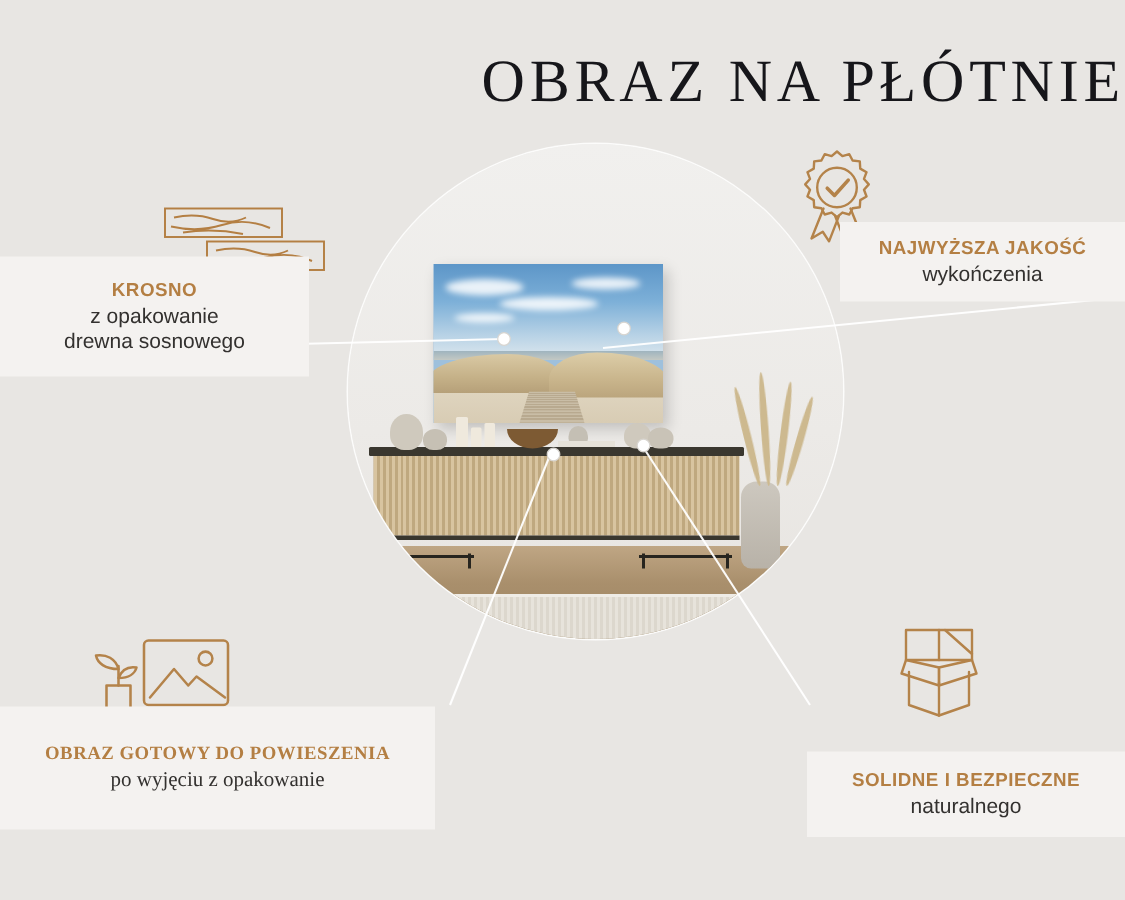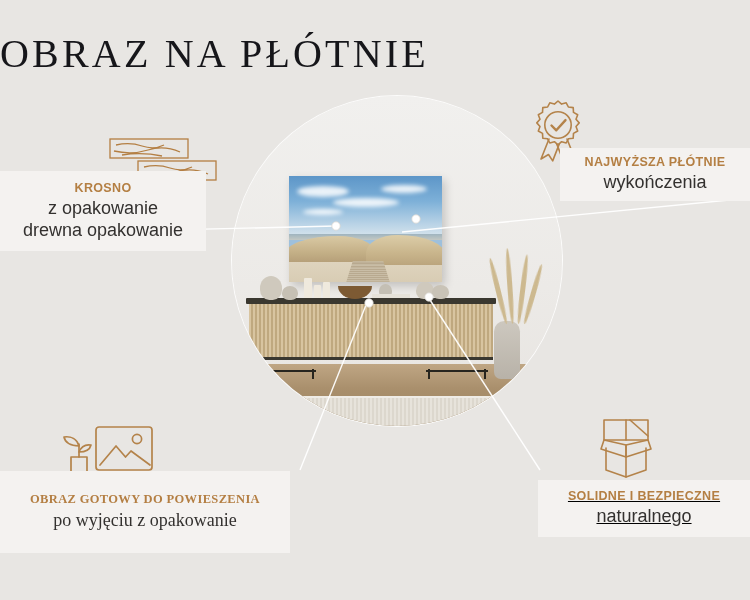--- a/index.html
+++ b/index.html
@@ -11,21 +11,21 @@
   #stage {
     position: relative;
     width: 750px; height: 600px;
     background: #e8e6e3;
   }
 
   
   #title {
     position: absolute;
     left: 0; top: 30px; width: 750px;
-    text-align: left;
+    text-align: right;
     font-family: "Liberation Serif", "DejaVu Serif", serif;
     font-size: 40px;
     font-weight: 400;
     letter-spacing: 3.2px;
     color: #16161a;
     white-space: nowrap;
   }
 
   
   #circle-scene {
@@ -146,27 +146,27 @@
     display: flex; flex-direction: column;
     align-items: center; justify-content: center;
     text-align: center;
   }
   .panel .h {
     font-size: 12.5px; font-weight: bold;
     color: #b47f43; letter-spacing: 0.35px;
     white-space: nowrap;
   }
   .panel .s {
-    font-size: 18px; color: #33312f; margin-top: 2px;
+    font-size: 14px; color: #33312f; margin-top: 2px;
     line-height: 1.25;
   }
   #panel-krosno      { left: 0;    top: 171px; width: 206px; height: 80px; }
   #panel-jakosc      { left: 560px;top: 148px; width: 190px; height: 53px; }
   #panel-gotowy      { left: 0;    top: 471px; width: 290px; height: 82px; font-family: Liberation Serif, serif; }
-  #panel-opakowanie  { left: 538px;top: 480px; width: 212px; height: 57px; text-decoration: underline; }
+  #panel-opakowanie  { left: 538px;top: 501px; width: 212px; height: 57px; }
 
   
   .icon { position: absolute; }
   #icon-planks      { left: 108px; top: 136px; }
   #icon-badge       { left: 527px; top: 98px;  }
   #icon-frame       { left: 62px;  top: 424px; }
   #icon-box         { left: 597px; top: 417px; }
 </style>
 </head>
 <body>
@@ -288,25 +288,25 @@
         <path d="M51 23 L29 28 L29 40 L54 32 z"></path>
         <path d="M9 31 v22 l20 7 v-22"></path>
         <path d="M49 31 v22 l-20 7"></path>
       </g>
     </svg>
   </div>
 
   <div class="panel" id="panel-krosno">
     <div class="h">KROSNO</div>
     <div class="s">z opakowanie</div>
-    <div class="s" style="margin-top:0">drewna opakowanie</div>
+    <div class="s" style="margin-top:0">drewna sosnowego</div>
   </div>
 
   <div class="panel" id="panel-jakosc">
-    <div class="h">NAJWYŻSZA PŁÓTNIE</div>
+    <div class="h">NAJWYŻSZA JAKOŚĆ</div>
     <div class="s">wykończenia</div>
   </div>
 
   <div class="panel" id="panel-gotowy">
     <div class="h">OBRAZ GOTOWY DO POWIESZENIA</div>
     <div class="s">po wyjęciu z opakowanie</div>
   </div>
 
   <div class="panel" id="panel-opakowanie">
     <div class="h">SOLIDNE I BEZPIECZNE</div>

